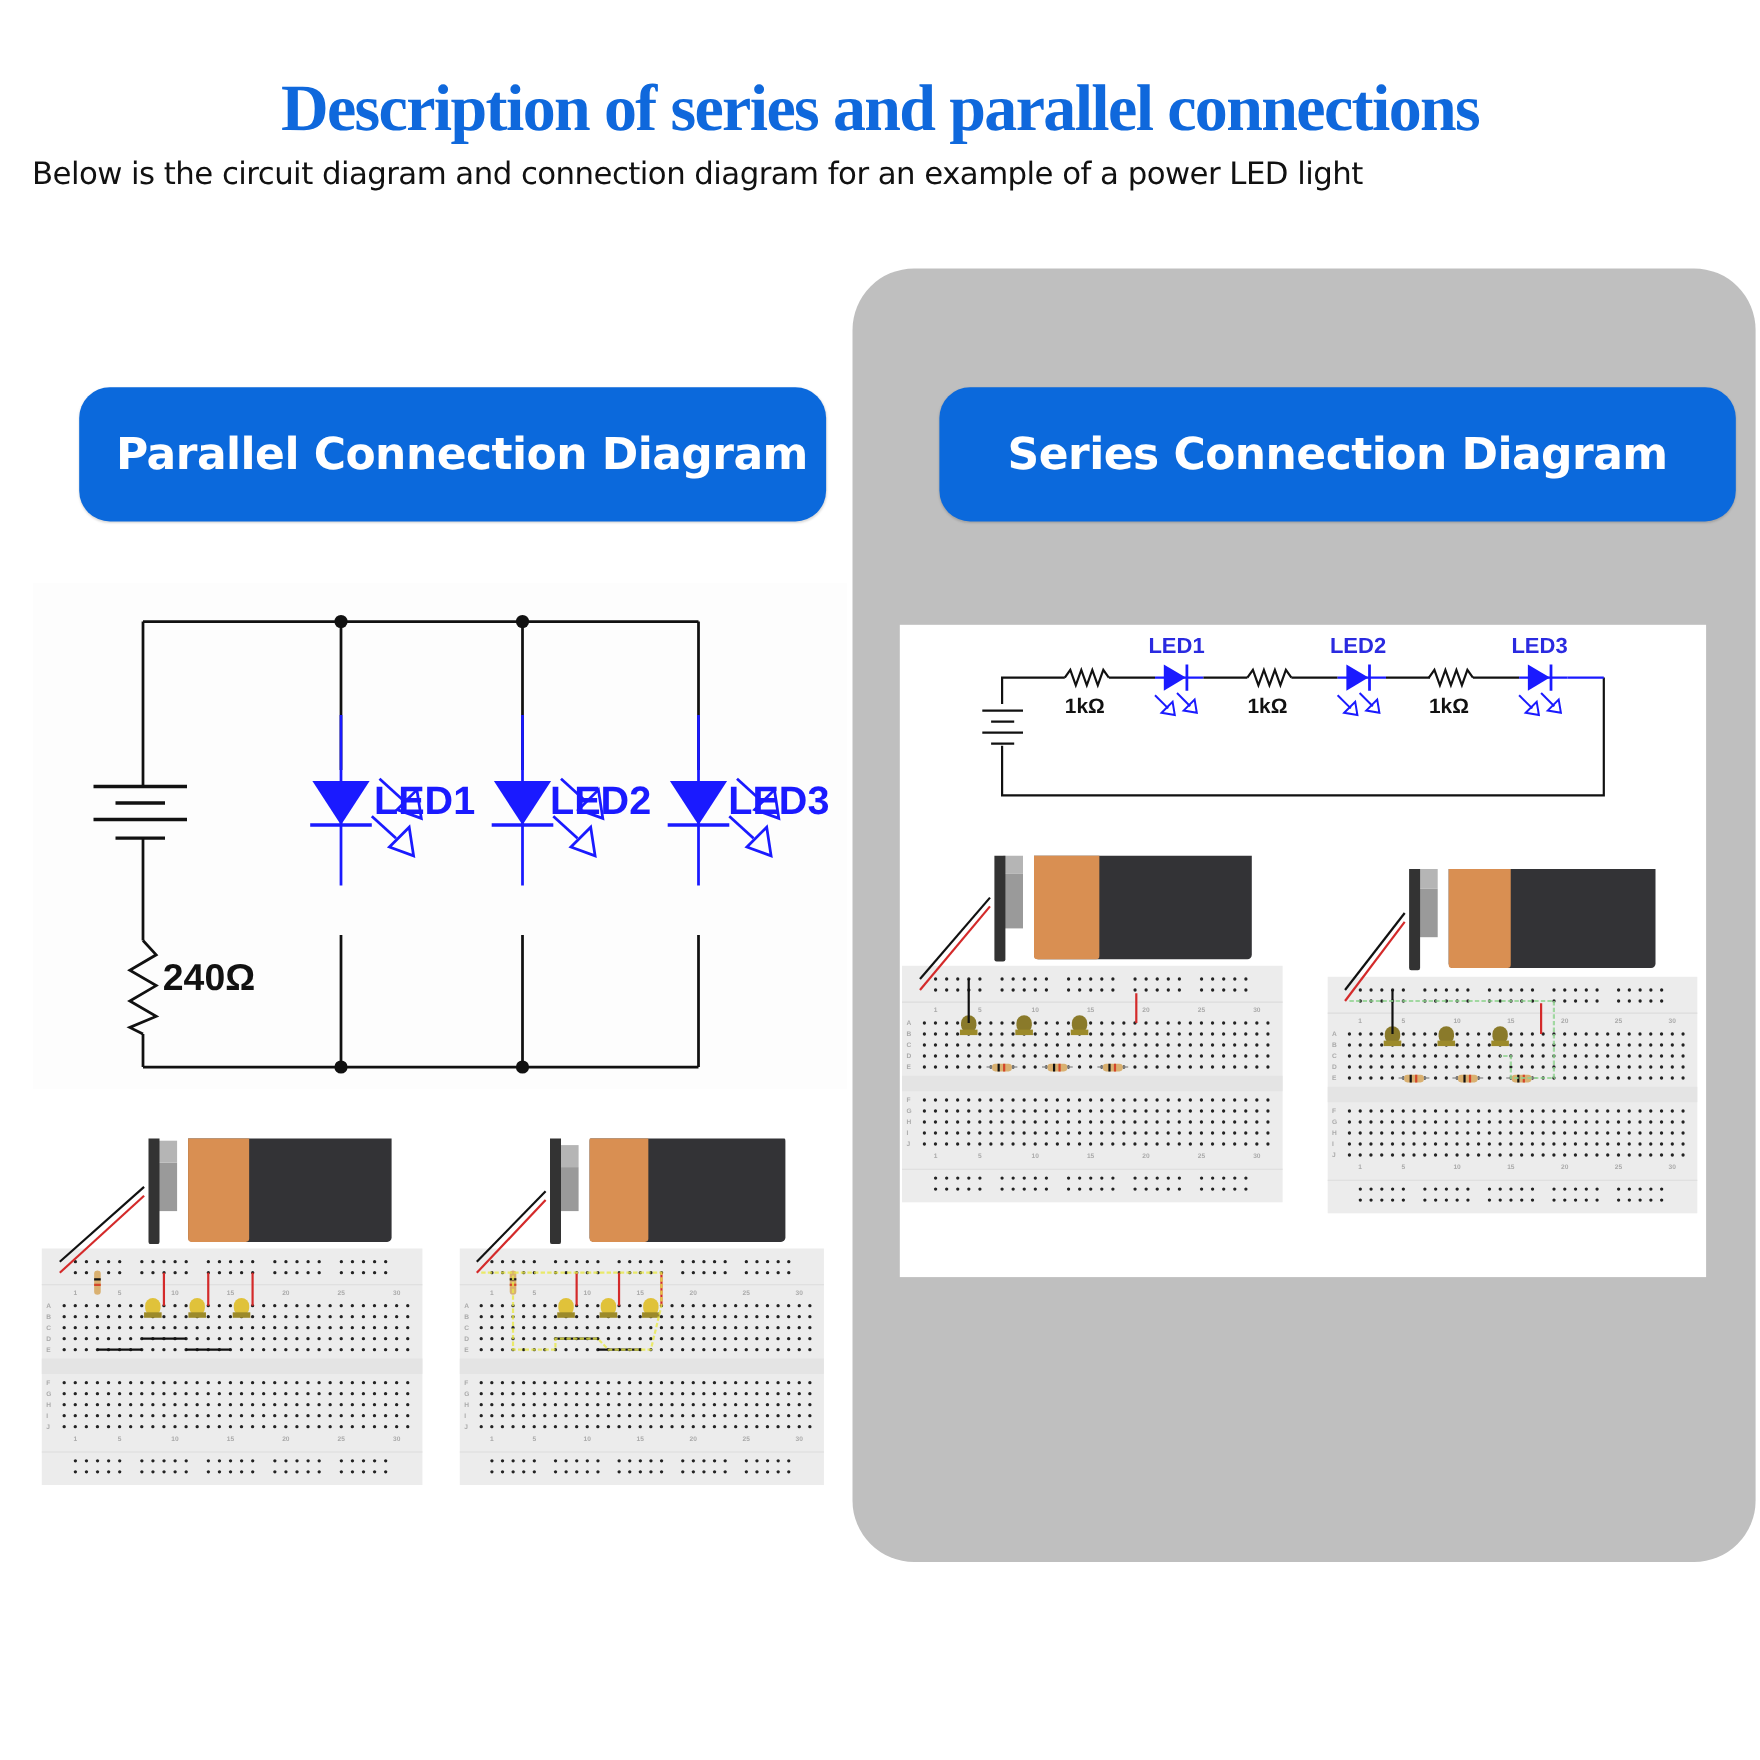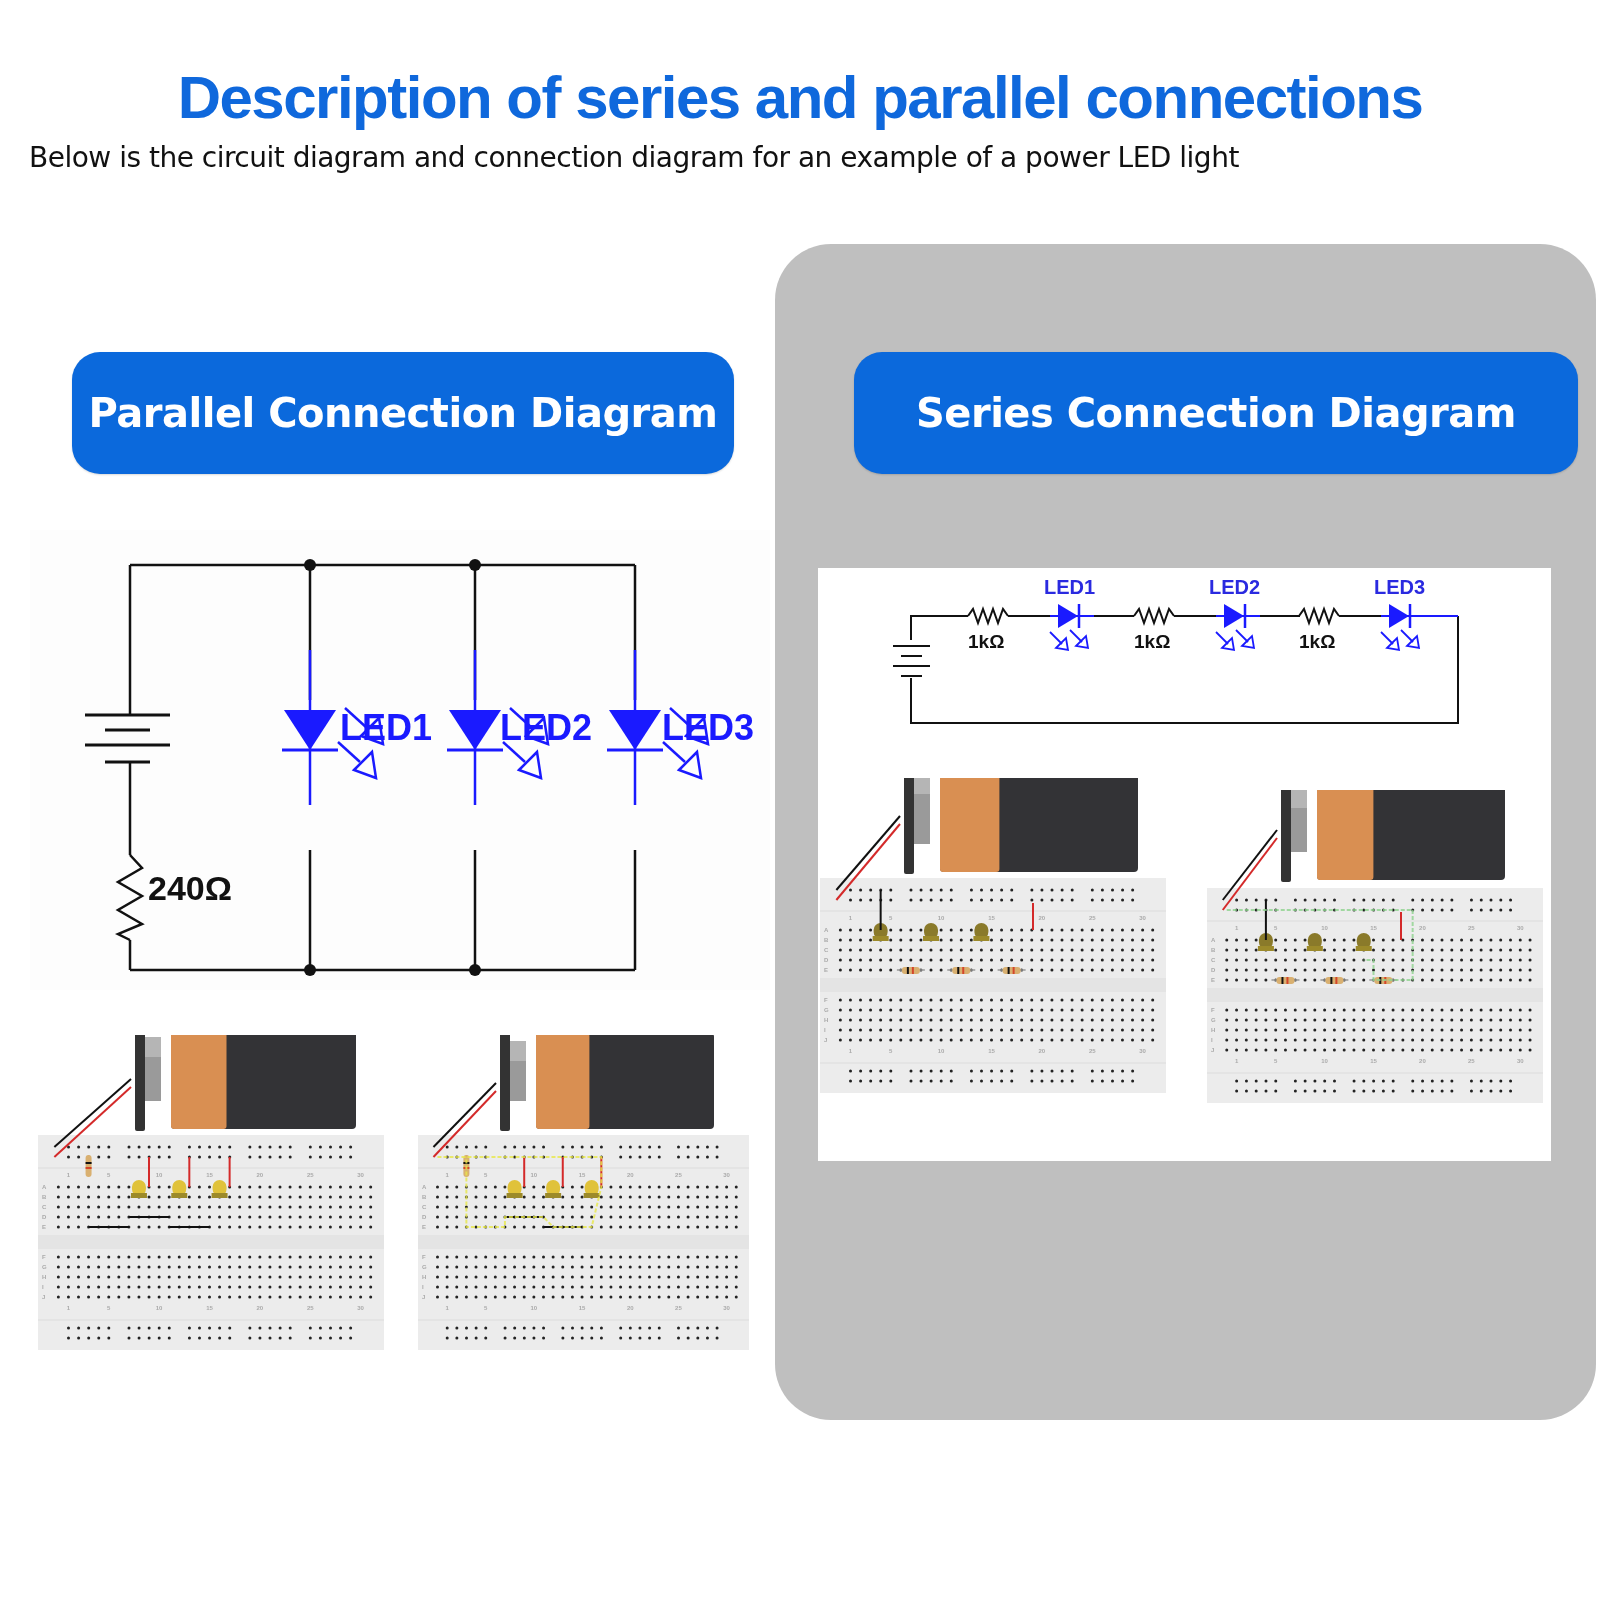--- a/index.html
+++ b/index.html
@@ -1,29 +1,29 @@
 <!DOCTYPE html>
 <html><head>
   <meta charset="utf-8">
   <style>
     html, body { margin:0; padding:0; background:#ffffff; }
     body { width:1600px; height:1600px; position:relative; overflow:hidden;
            font-family:"Liberation Sans", sans-serif; }
     .title { position:absolute; left:0; width:1600px; top:58px; text-align:center;
-             font-family:Liberation Sans, sans-serif; font-weight:bold; font-size:60px;
+             font-family:Liberation Serif, serif; font-weight:bold; font-size:60px;
              color:#0f68dc; letter-spacing:-1.5px; margin:0; line-height:80px; }
     .subtitle { position:absolute; left:0; width:1600px; top:138px; text-align:left;
              font-family:"DejaVu Sans", sans-serif; font-size:28px; color:#111; letter-spacing:-0.5px; line-height:40px;margin-left:29px; }
     .gray-panel { position:absolute; left:775px; top:244px; width:821px; height:1176px;
              background:#bfbfbf; border-radius:56px; }
     .pill { position:absolute; height:122px; background:#0b69dc; border-radius:28px;
             color:#fff; font-family:"DejaVu Sans", sans-serif; font-weight:bold; font-size:40px;
             display:flex; align-items:center; justify-content:center; letter-spacing:-0.5px;
             box-shadow:0 1px 2px rgba(0,0,0,0.15); }
-    #pill-parallel { left:72px; top:352px; width:662px; }
+    #pill-parallel { left:72px; top:352px; width:662px;padding-left:17px; }
     #pill-series { left:854px; top:352px; width:724px; }
     svg text { font-family:"Liberation Sans", sans-serif; font-weight:bold; }
     .white-card { position:absolute; left:818px; top:568px; width:733px; height:593px; background:#fff; }
   </style>
 </head>
 <body>
 
 <h1 class="title">Description of series and parallel connections</h1>
 <div class="subtitle">Below is the circuit diagram and connection diagram for an example of a power LED light</div>
 

